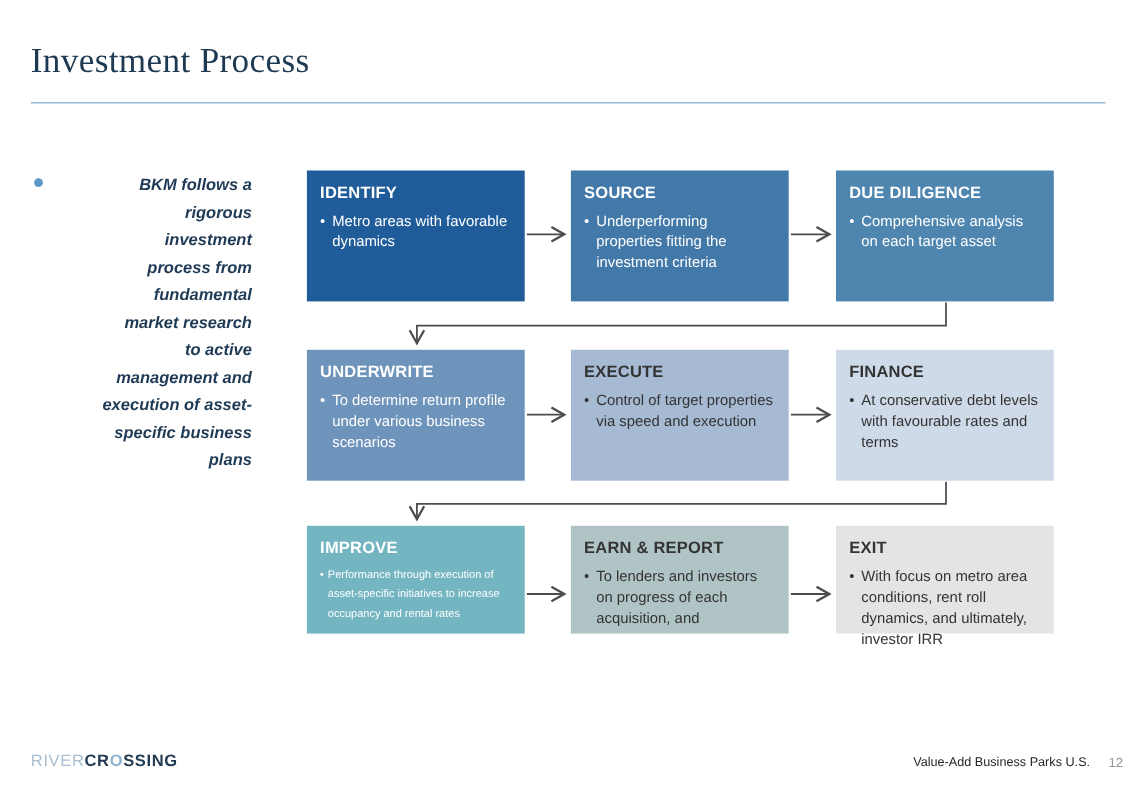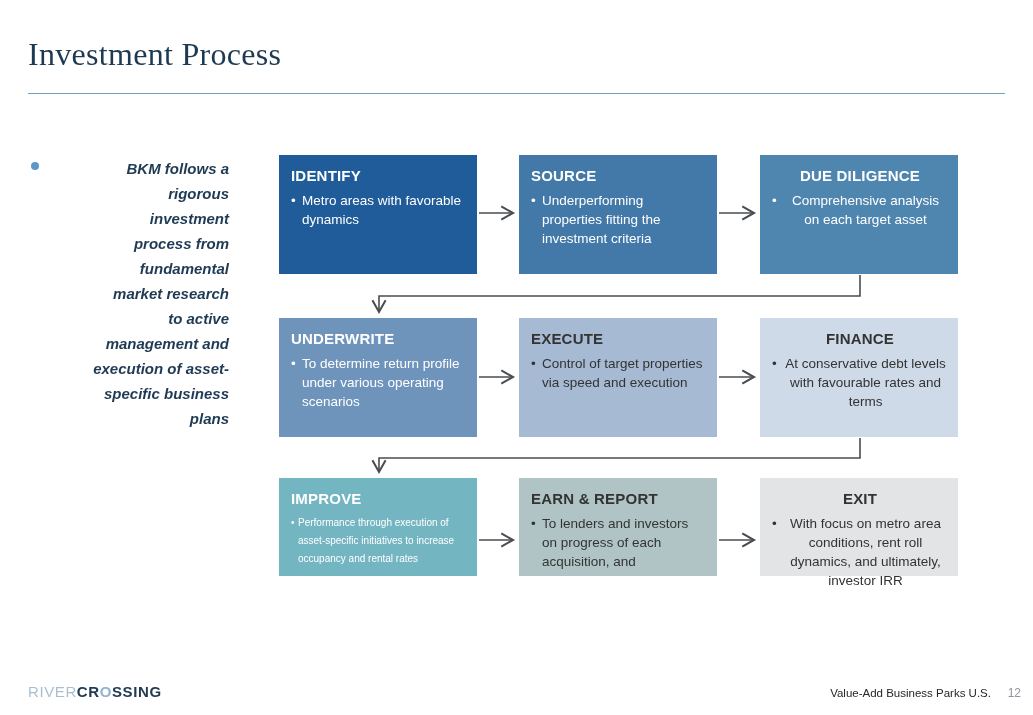--- a/index.html
+++ b/index.html
@@ -25,21 +25,21 @@
   .pbox ul{margin:0;padding:0;list-style:none;}
   .pbox li{position:relative;padding-left:11px;font-size:13.5px;line-height:19px;margin-bottom:4px;}
   .pbox li::before{content:"\2022";position:absolute;left:0;top:0;}
   .pbox.small li{padding-left:7px;font-size:10px;line-height:18px;}
 
   .r1{top:155px;height:119px;}
   .r2{top:318px;height:119px;}
   .r3{top:478px;height:98px;}
   .c1{left:279px;}
   .c2{left:519px;}
-  .c3{left:760px;text-align:center;}
+  .c3{left:760px;}
 
   
   .arrows{position:absolute;left:0;top:0;pointer-events:none;}
 
   
   .logo{position:absolute;left:28px;top:683px;font-size:15px;letter-spacing:0.6px;}
   .logo .lt{color:#a8bfd2;font-weight:400;}
   .logo .dk{color:#223a52;font-weight:700;}
   .logo .o{color:#8fb4d2;font-weight:700;}
   .footer-title{position:absolute;right:52px;top:687px;font-size:11.5px;color:#262626;}
@@ -81,21 +81,21 @@
   <div class="pbox r1 c3" style="background-color: rgb(79, 134, 175); color: rgb(255, 255, 255);">
     <div class="hd">DUE DILIGENCE</div>
     <ul>
       <li>Comprehensive analysis on each target asset</li>
     </ul>
   </div>
 
   <div class="pbox r2 c1" style="background-color: rgb(110, 148, 187); color: rgb(255, 255, 255);">
     <div class="hd">UNDERWRITE</div>
     <ul>
-      <li>To determine return profile under various operating scenarios</li>
+      <li>To determine return profile under various business scenarios</li>
     </ul>
   </div>
   <div class="pbox r2 c2" style="background-color: rgb(166, 186, 211); color: rgb(51, 51, 51);">
     <div class="hd">EXECUTE</div>
     <ul>
       <li>Control of target properties via speed and execution</li>
     </ul>
   </div>
   <div class="pbox r2 c3" style="background-color: rgb(207, 218, 232); color: rgb(51, 51, 51);">
     <div class="hd">FINANCE</div>

